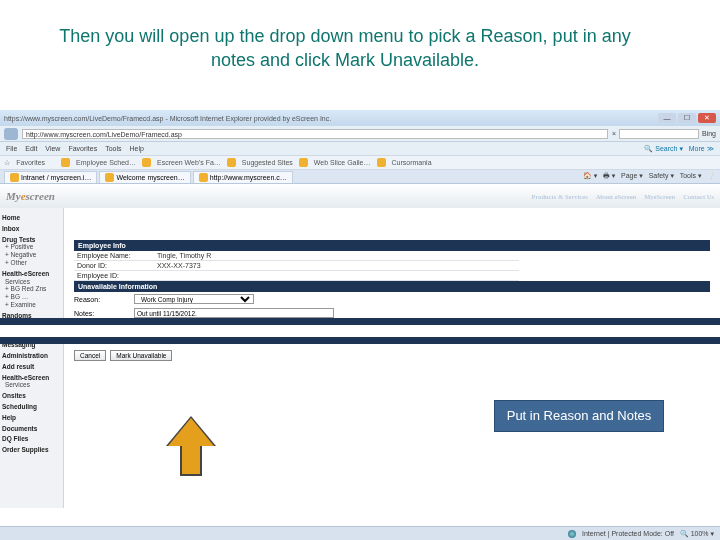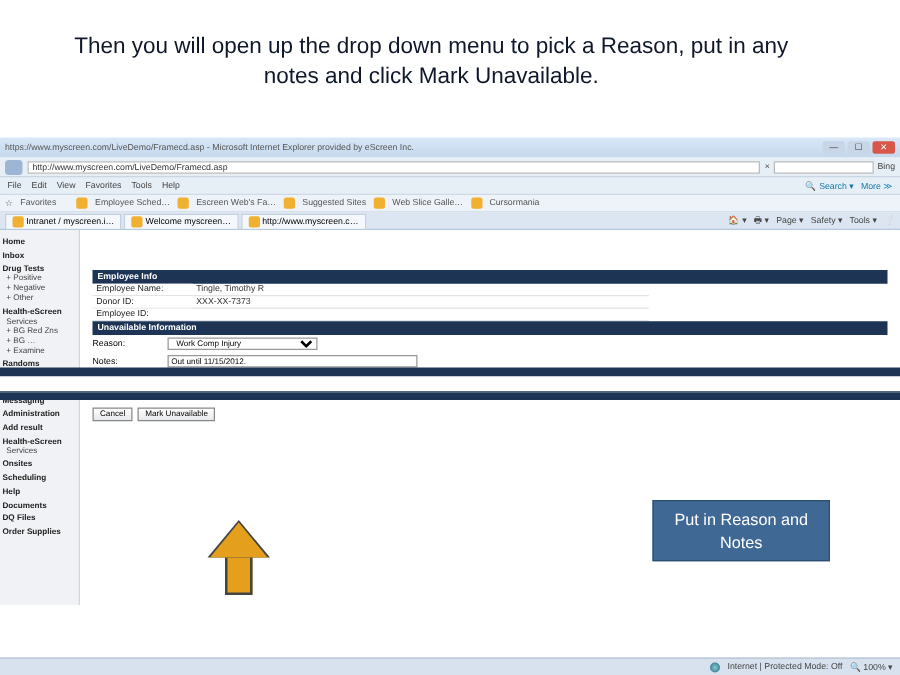--- a/index.html
+++ b/index.html
@@ -1,18 +1,18 @@
 <!DOCTYPE html>
 <html><head>
   <meta charset="utf-8">
   <style>
     * { margin: 0; padding: 0; box-sizing: border-box; }
     body { width: 720px; height: 540px; background: #fff; font-family: Arial, sans-serif; overflow: hidden; position: relative; }
 
-    .instruction { font-size: 18px; text-align: center; padding: 24px 80px 6px 50px; line-height: 1.35; color: #0f172a; }
+    .instruction { font-size: 18px; text-align: center; padding: 24px 80px 6px 50px; line-height: 1.35; color: #0f766e; }
 
     .browser-shell { position: absolute; left: 0; top: 110px; width: 720px; }
     .title-bar { height: 16px; background: linear-gradient(to bottom, #d8e8f8, #c4d8ec); display: flex; align-items: center; font-size: 7px; color: #333; padding: 0 4px; }
     .title-bar .url-small { flex: 1; color: #555; filter: blur(0.6px); }
     .winbtns { display: flex; gap: 2px; }
     .winbtn { width: 18px; height: 10px; border-radius: 2px; background: #c8d6e8; display: flex; align-items: center; justify-content: center; font-size: 7px; }
     .winbtn.close { background: #d9574a; color: #fff; }
 
     .addr-bar { height: 16px; background: #e6eef6; display: flex; align-items: center; padding: 0 4px; gap: 4px; font-size: 7px; border-bottom: 1px solid #c0cfe0; }
     .nav-ico { width: 14px; height: 12px; border-radius: 3px; background: #9cb6d4; }
@@ -52,21 +52,21 @@
     .form-row .flbl { width: 60px; filter: blur(0.4px); }
     .form-row .finput { width: 120px; height: 10px; border: 1px solid #999; font-size: 6.5px; padding: 0 2px; background: #fff; }
 
     .strip-wrap { position: absolute; left: 10px; right: 0; top: 110px; }
     .dark-strip-full { height: 6px; background: #1d3455; margin: 0 -20px 0 -84px; }
     .white-gap { height: 14px; background: #fff; margin: 0 -20px 0 -84px; border-top: 1px solid #1d3455; border-bottom: 1px solid #1d3455; }
 
     .btn-row { display: flex; gap: 4px; margin-top: 4px; }
     .btn { font-size: 6.5px; padding: 1px 5px; background: linear-gradient(#fff,#e6e8eb); border: 1px solid #888; cursor: pointer; filter: blur(0.4px); }
 
-    .callout { position: absolute; right: 56px; top: 400px; width: 142px; background: #3f6894; color: #fff; border: 1px solid #2a4d74; text-align: center; padding: 6px 4px; font-size: 13px; line-height: 1.35; }
+    .callout { position: absolute; right: 56px; top: 400px; width: 170px; background: #3f6894; color: #fff; border: 1px solid #2a4d74; text-align: center; padding: 6px 4px; font-size: 13px; line-height: 1.35; }
 
     .arrow { position: absolute; left: 168px; top: 444px; width: 46px; height: 56px; }
     .arrow .shaft { width: 22px; height: 32px; background: #e4a01d; border: 2px solid #444; margin: 0 auto; }
     .arrow .head { width: 0; height: 0; border-left: 23px solid transparent; border-right: 23px solid transparent; border-bottom: 28px solid #e4a01d; position: absolute; top: -26px; left: 0; }
     .arrow .head-border { width: 0; height: 0; border-left: 25px solid transparent; border-right: 25px solid transparent; border-bottom: 30px solid #444; position: absolute; top: -28px; left: -2px; }
 
     .footer-bar { position: absolute; left: 0; bottom: 0; width: 720px; height: 14px; background: #d8e2ee; border-top: 1px solid #b4c2d4; display: flex; align-items: center; justify-content: flex-end; padding: 0 6px; font-size: 7px; color: #444; gap: 6px; filter: blur(0.4px); }
     .globe { width: 8px; height: 8px; border-radius: 50%; background: radial-gradient(#8cc, #268); display: inline-block; }
   </style>
 </head>
@@ -132,20 +132,31 @@
         <span>Welcome myscreen…</span>
       </div>
     <div class="tab">
         <span class="favicon"></span>
         <span>http://www.myscreen.c…</span>
       </div>
     <span style="flex:1"></span>
     <span style="font-size:7px;color:#444">🏠 ▾ &nbsp; 🖶 ▾ &nbsp; Page ▾ &nbsp; Safety ▾ &nbsp; Tools ▾ &nbsp; ❔</span>
   </div>
 
+  <div class="app-header">
+    <span class="logo">
+      <span class="grey">My</span><span class="orange">e</span><span class="grey">screen</span>
+    </span>
+    <div class="links">
+      <span>Products &amp; Services</span>
+      <span>About eScreen</span>
+      <span>MyeScreen</span>
+      <span>Contact Us</span>
+    </div>
+  </div>
 
   <div class="app-body">
     <div class="sidebar" id="sidebar">
         <div class="sec-title">Home</div>
         <div class="sec-title">Inbox</div>
         <div class="sec-title">Drug Tests</div>
         <div class="item">+ Positive</div>
         <div class="item">+ Negative</div>
         <div class="item">+ Other</div>
         <div class="sec-title">Health-eScreen</div>

